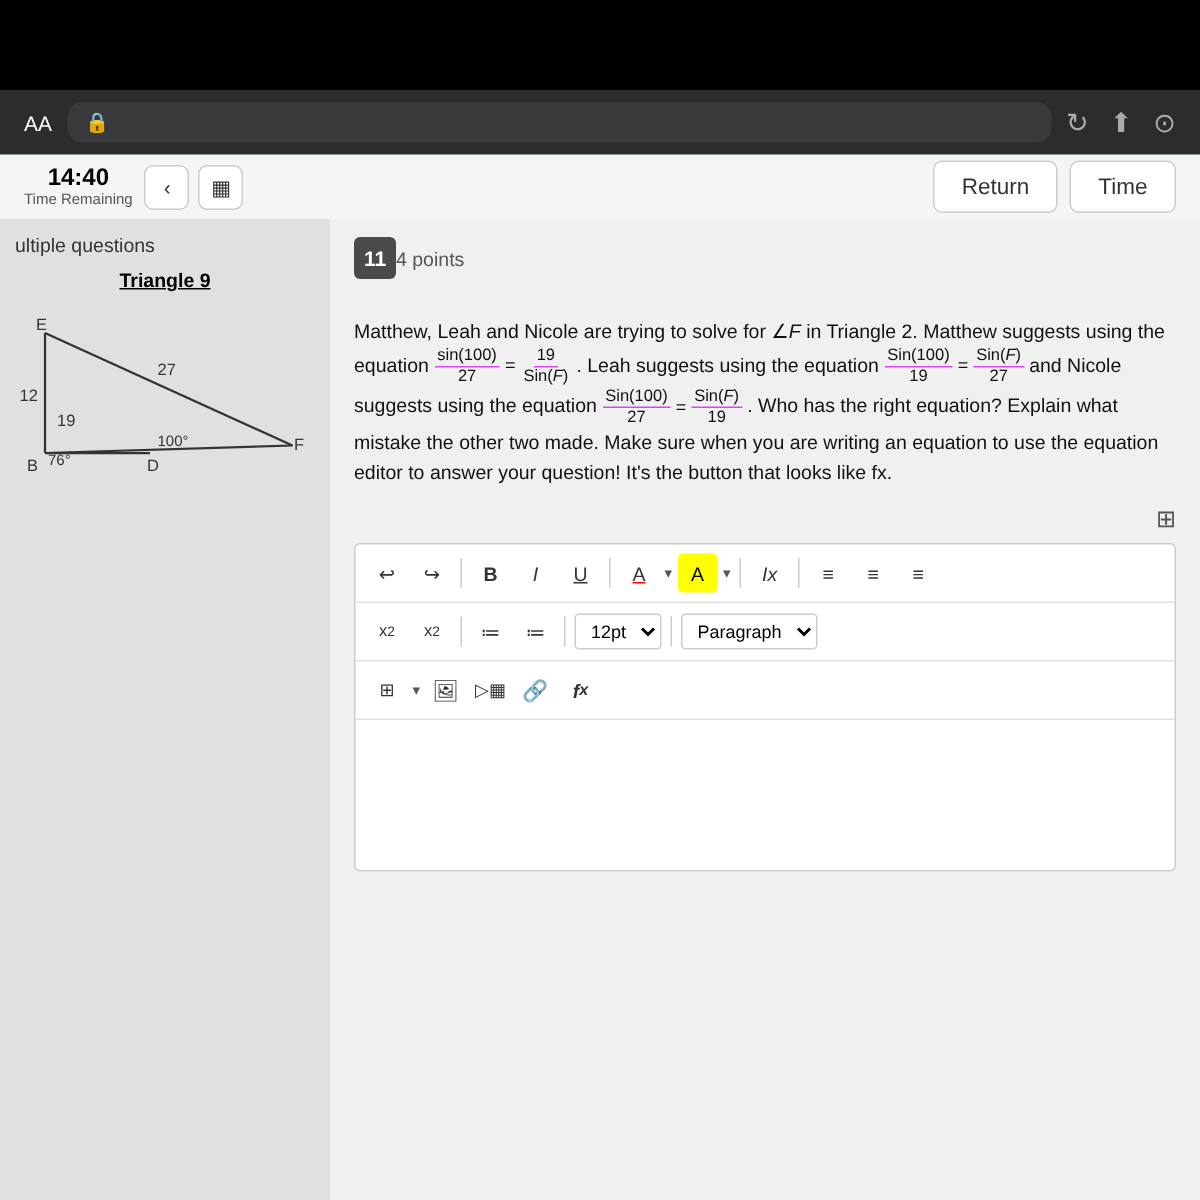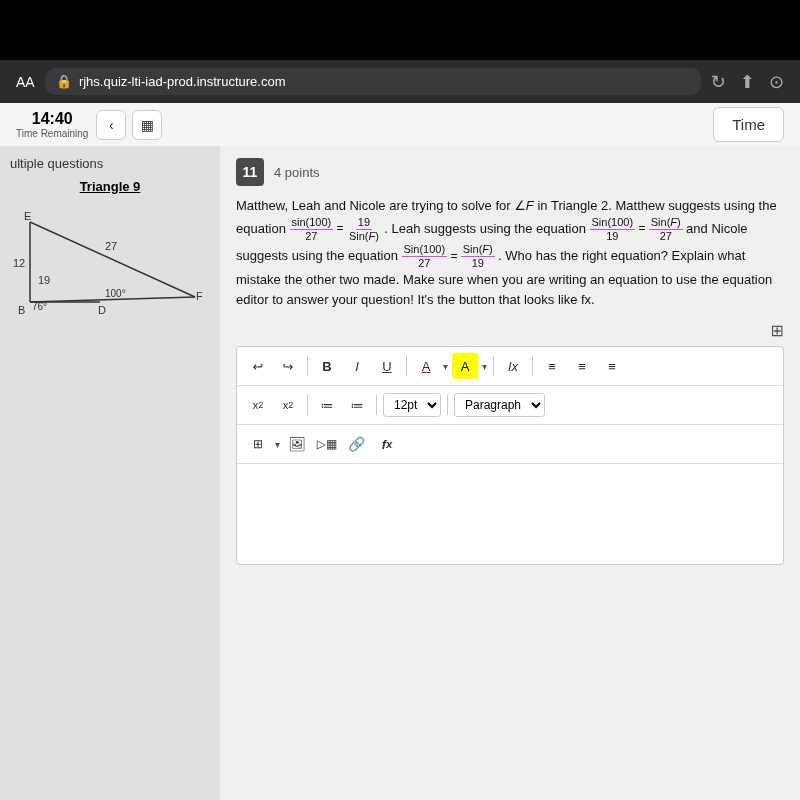--- a/index.html
+++ b/index.html
@@ -166,22 +166,21 @@
     .right-panel {
       flex: 1;
       padding: 12px 16px;
       background: #f0f0f0;
       overflow-y: auto;
     }
 
     .question-header {
       display: flex;
       align-items: center;
-      gap: 10px;
-      margin-bottom: 10px;
+      margin-bottom: 25px;
     }
 
     .question-number {
       background: #4a4a4a;
       color: #fff;
       width: 28px;
       height: 28px;
       border-radius: 4px;
       display: flex;
       align-items: center;
@@ -292,40 +291,40 @@
 
 <div class="screen">
 
   <div class="top-bar"></div>
 
   <div class="browser-chrome">
     <div class="address-bar-row">
       <span class="aa-label">AA</span>
       <div class="address-bar">
         <span>🔒</span>
-        <span>rjhs.quiz-lti-iad-prod.instructure.com</span>
       </div>
       <div class="browser-icons">
         <span>↻</span>
         <span>⬆</span>
         <span>⊙</span>
       </div>
     </div>
   </div>
 
   <div class="timer-bar">
     <div class="timer-info">
       <span class="timer-value">14:40</span>
       <span class="timer-label">Time Remaining</span>
     </div>
     <div class="timer-controls">
       <div class="timer-btn">‹</div>
       <div class="timer-btn">▦</div>
     </div>
     <div class="spacer"></div>
+    <button class="nav-btn">Return</button>
     <button class="nav-btn next">Time</button>
   </div>
 
   <div class="main-content">
 
     <div class="left-panel">
       <div class="panel-title">ultiple questions</div>
       <div class="triangle-title">Triangle 9</div>
       <div class="triangle-svg-container">
         <svg width="200" height="155" viewBox="0 0 200 155">

